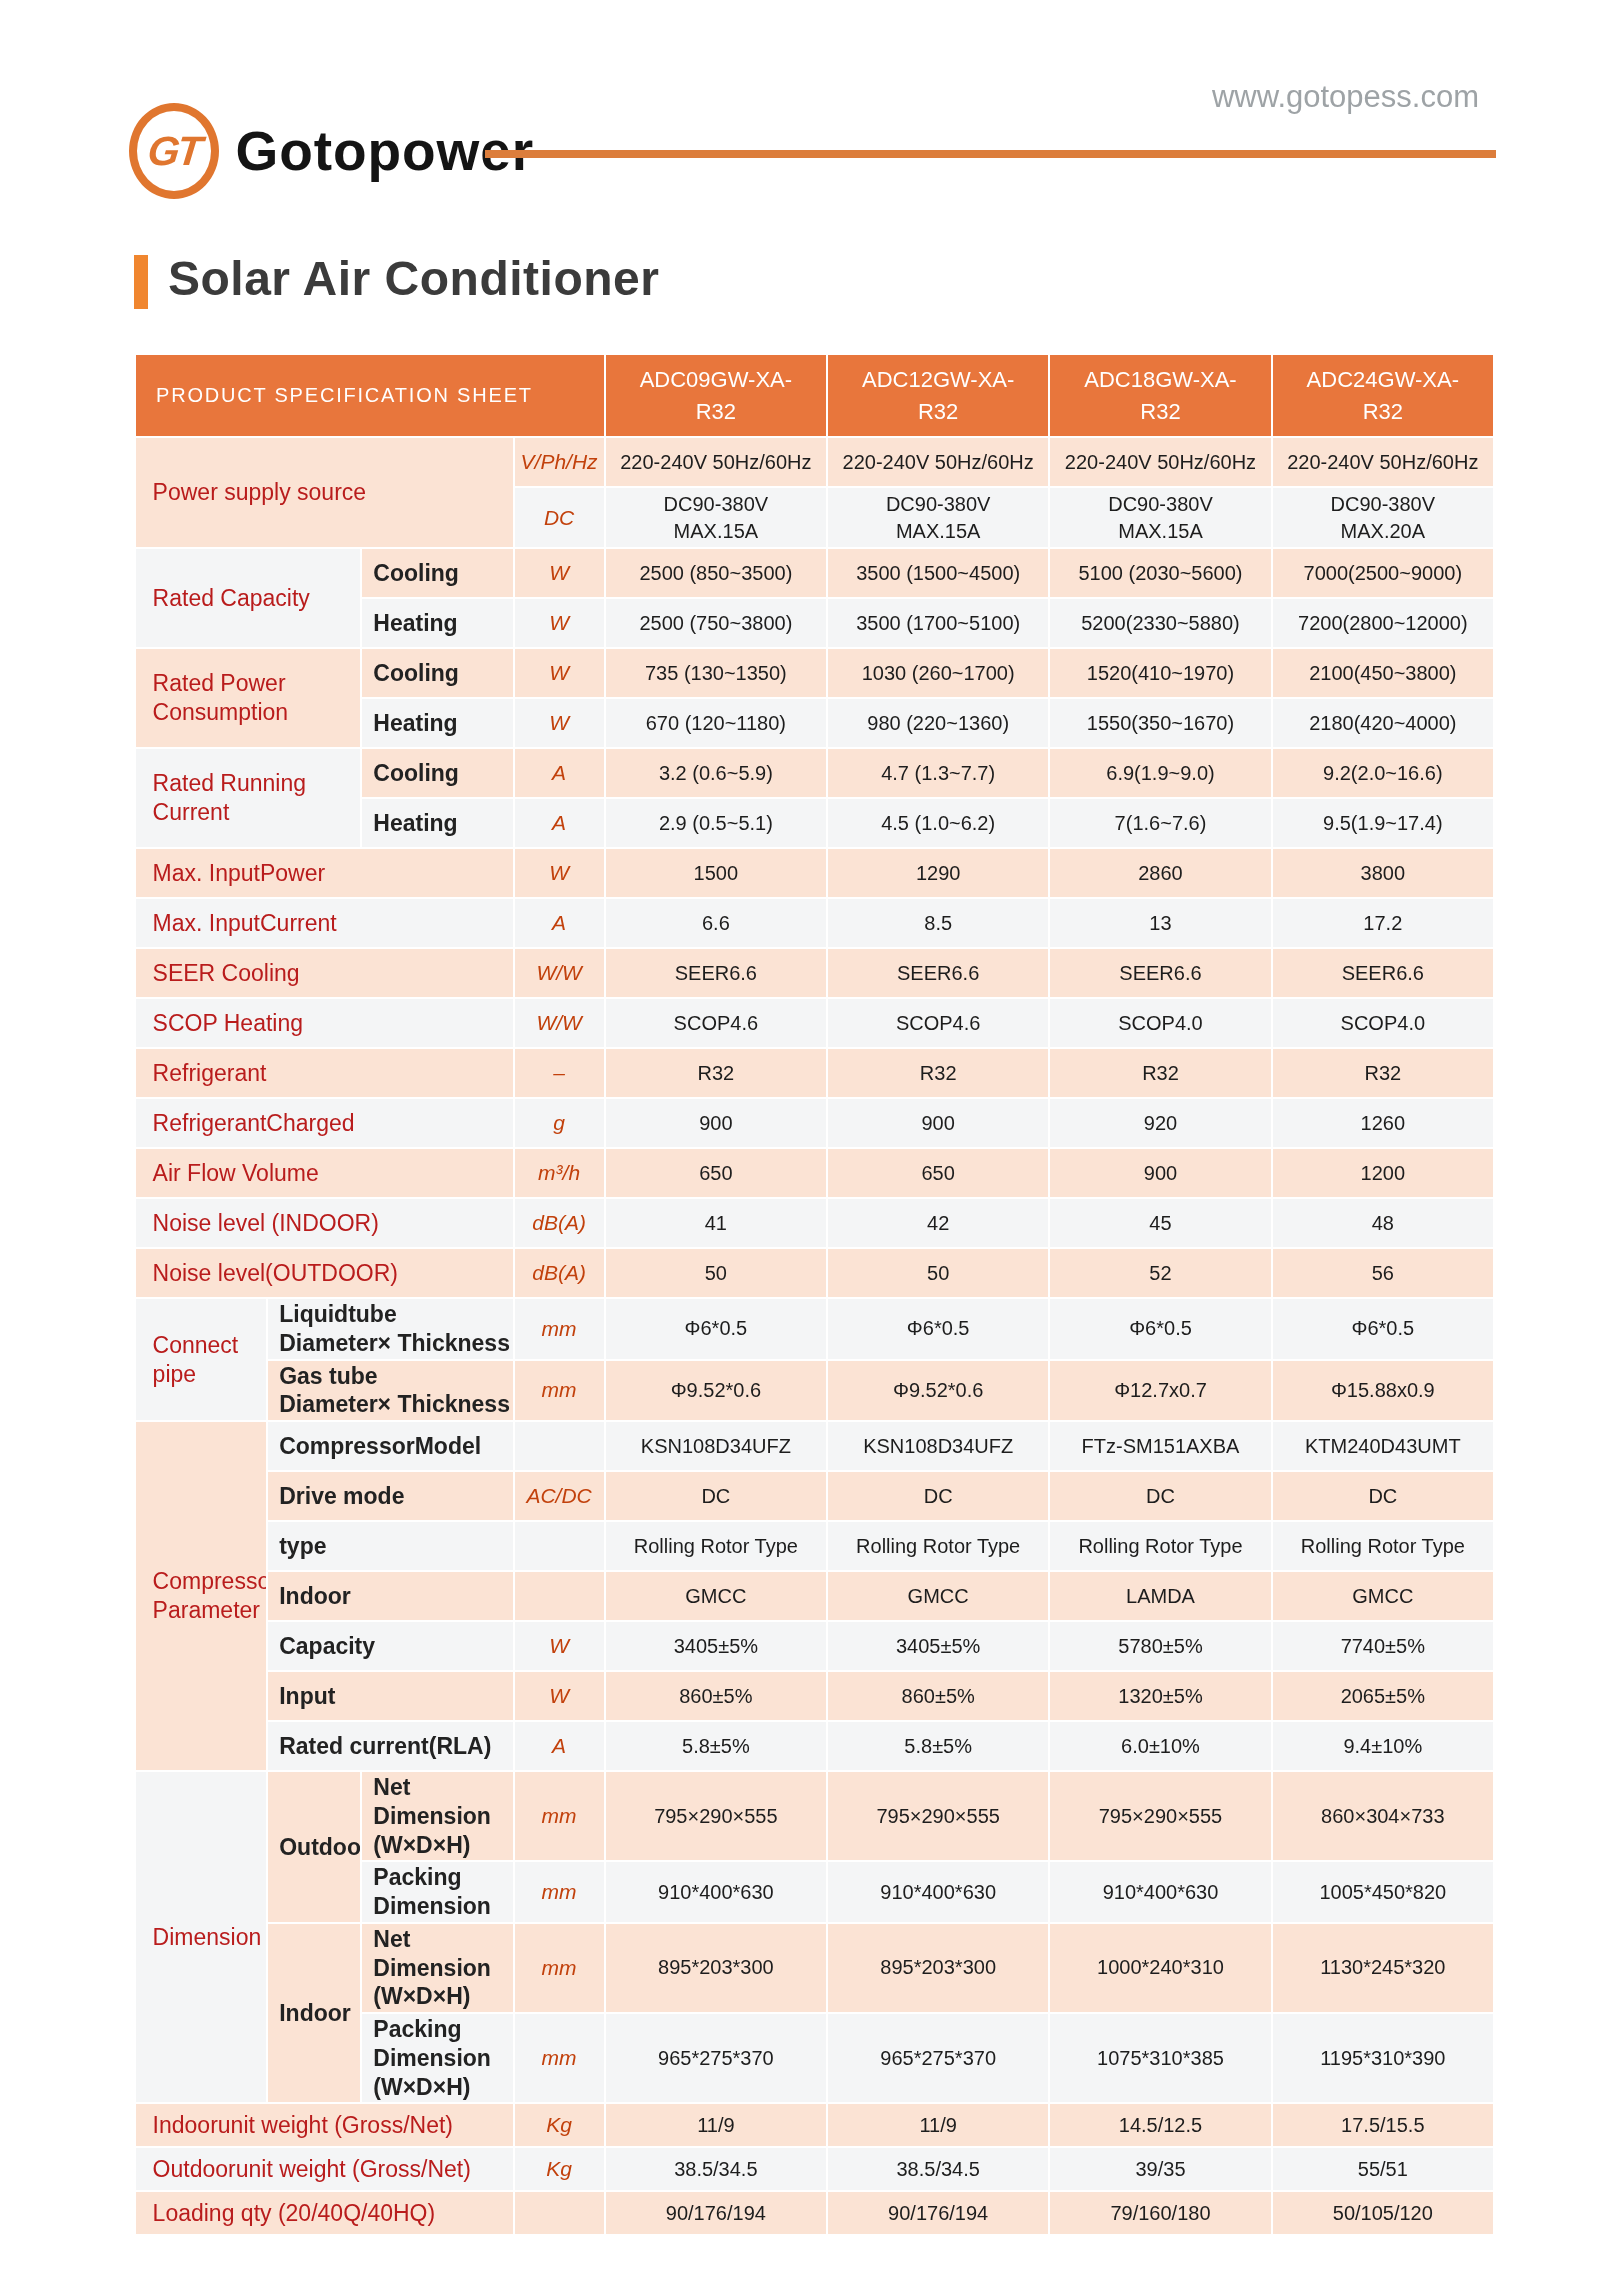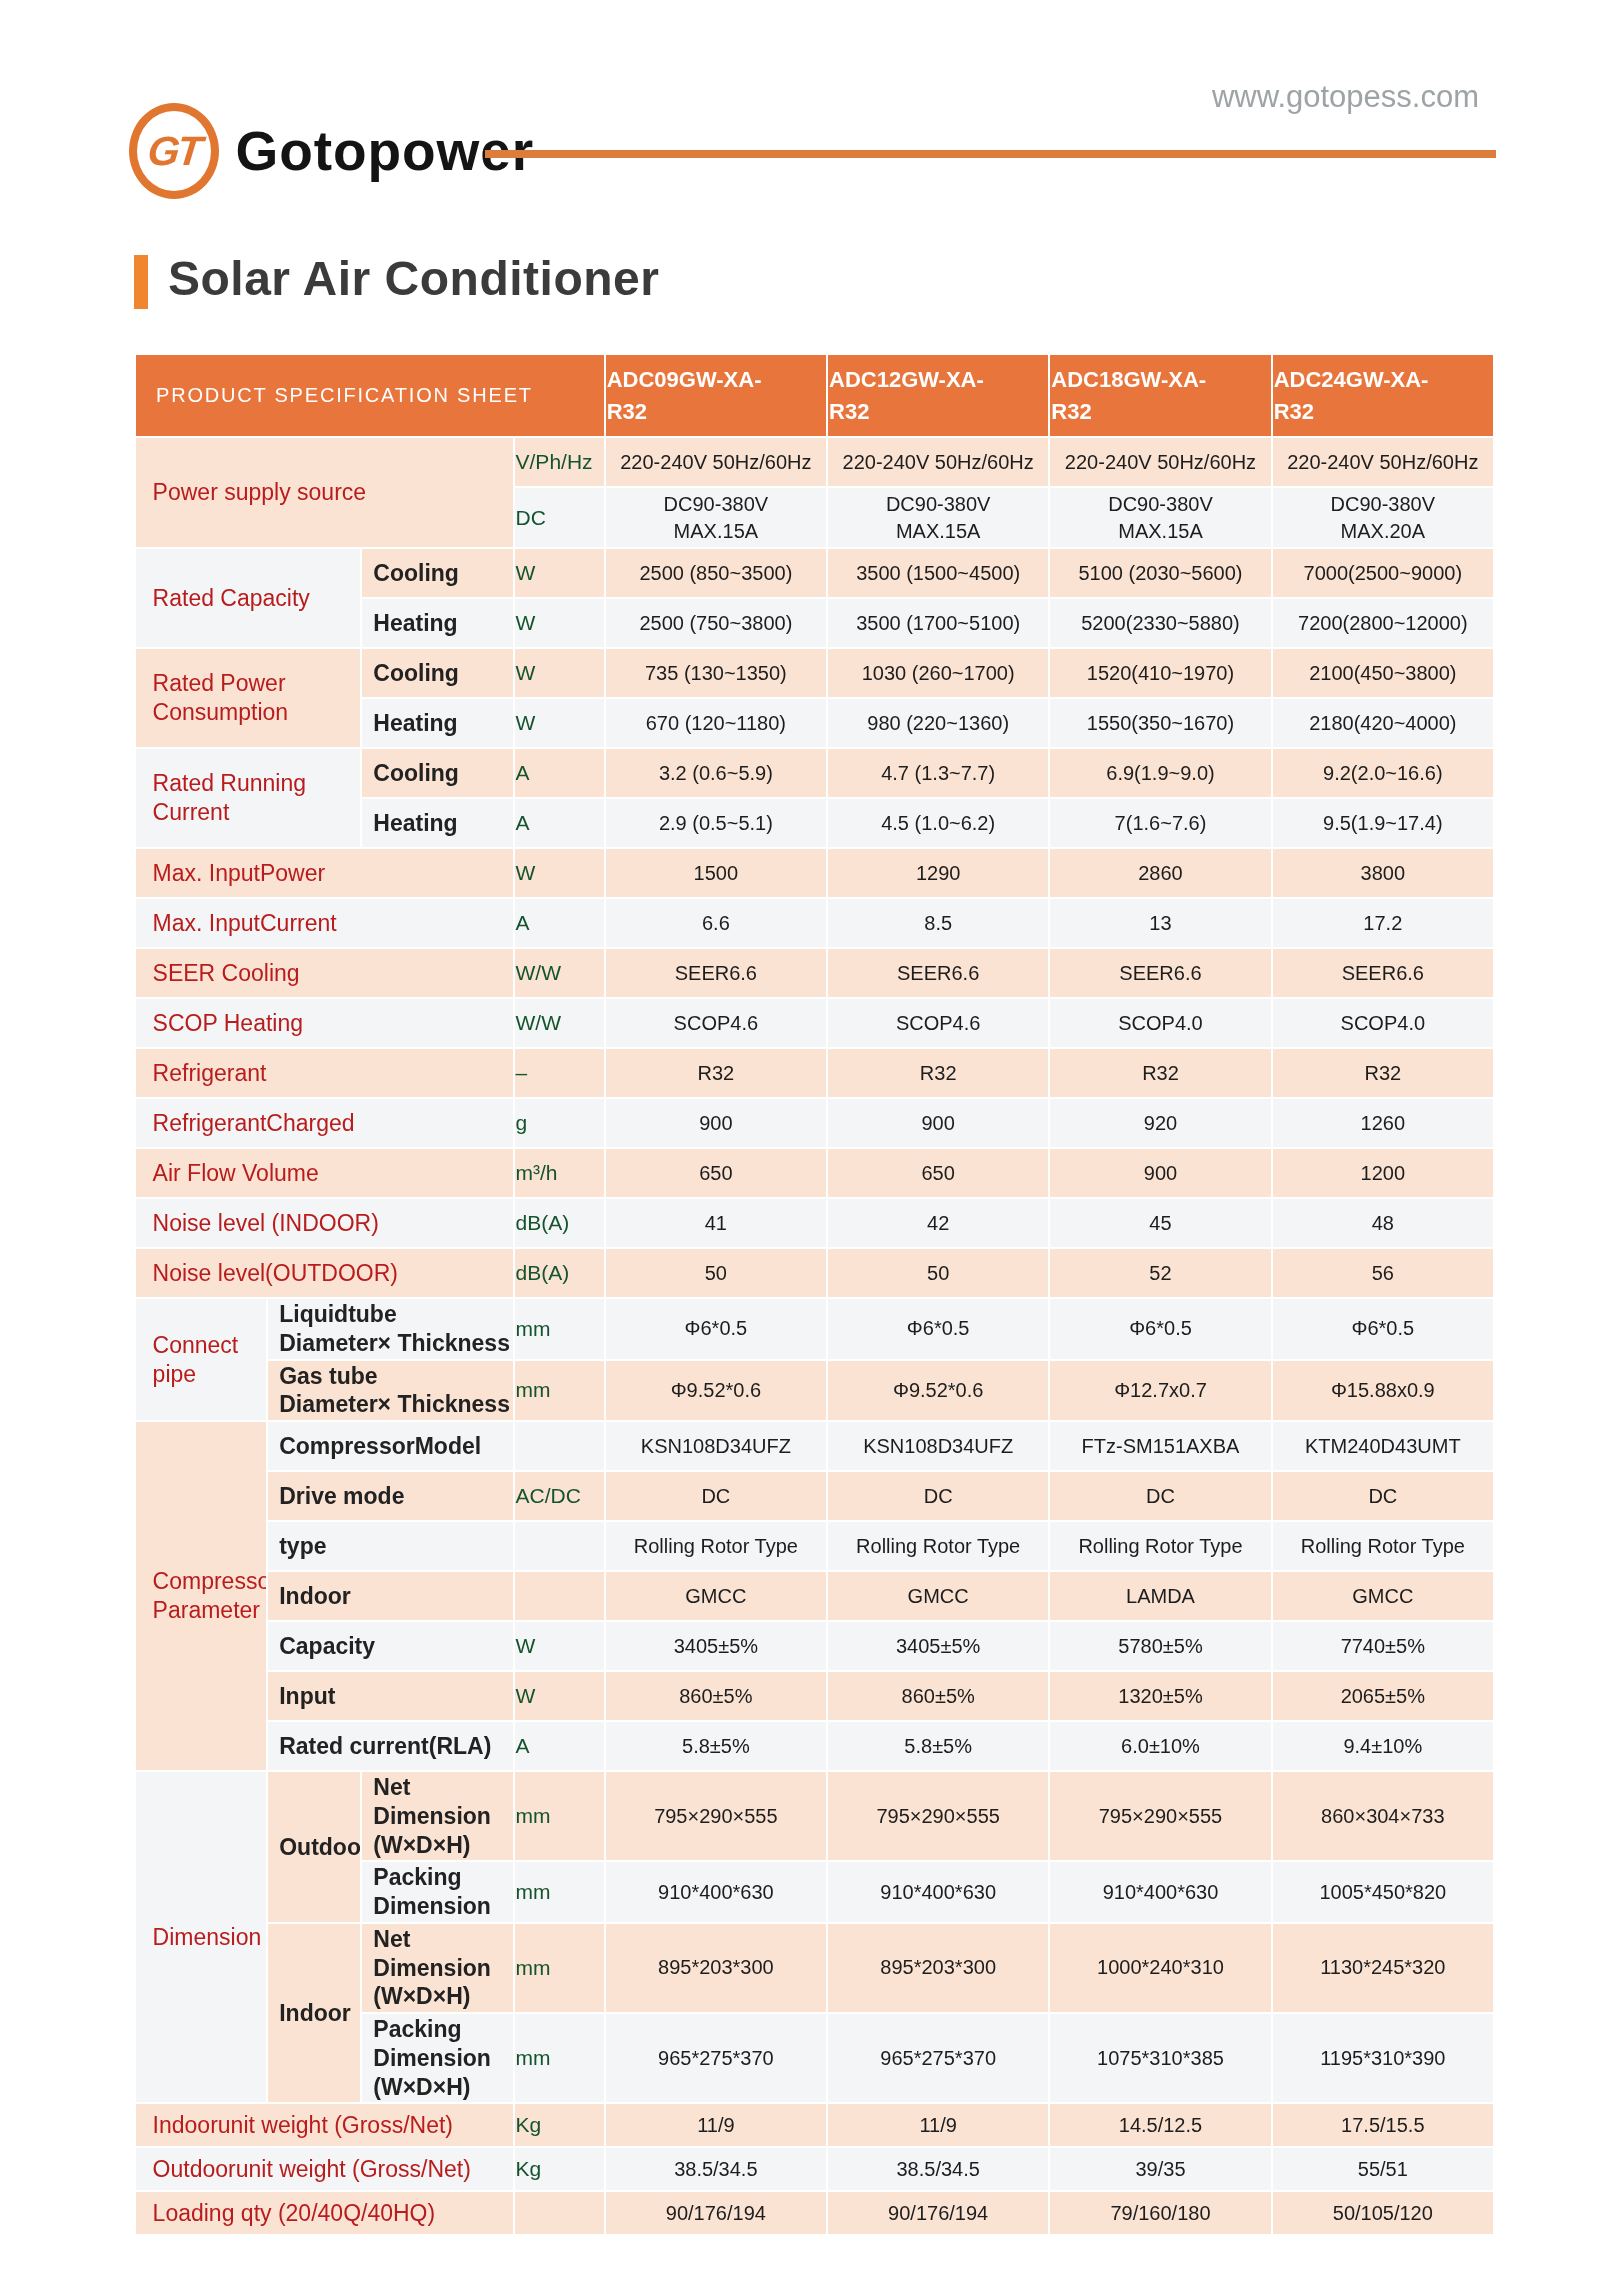--- a/index.html
+++ b/index.html
@@ -24,30 +24,30 @@
   
   table.spec{position:absolute;left:134px;top:353px;width:1361px;border-collapse:collapse;table-layout:fixed;}
   table.spec td, table.spec th{border:2.8px solid #ffffff;box-sizing:border-box;vertical-align:middle;overflow:hidden;}
 
   col.c-l1{width:132px;} col.c-l2{width:94px;} col.c-l3{width:152px;} col.c-u{width:91px;}
   col.c-d{width:222px;}
 
   thead tr{height:83px;}
   thead th{background:#E8763C;color:#fff;font-weight:400;}
   th.spec-title{text-align:left;padding-left:20px;letter-spacing:1.8px;font-size:20px;}
-  th.model{font-size:22px;white-space:pre-line;line-height:1.45;text-align:left;font-weight:bold;}
+  th.model{font-size:22px;white-space:pre-line;line-height:1.45;text-align:center;}
 
   tr.pink td{background:#FBE3D4;}
   tr.white td{background:#F4F5F6;}
   td.force-gray{background:#F4F5F6 !important;}
   td.force-pink{background:#FBE3D4 !important;}
 
   td.lbl{text-align:left;padding-left:16.6px;font-size:23px;color:#b91c1c;white-space:pre-line;line-height:1.25;}
   td.sub{text-align:left;padding-left:11px;font-size:23px;color:#222;white-space:pre-line;line-height:1.25;font-weight:bold;}
-  td.unit{text-align:left;font-size:21px;color:#14532d;}
+  td.unit{text-align:center;font-size:21px;color:#c2410c;font-style:italic;}
   td.val{text-align:center;font-size:20px;color:#1d1d1d;white-space:pre-line;line-height:1.35;}
 
   tr.rh-std{height:50px;}
   tr.rh-tall{height:61px;}
   tr.rh-2l{height:57px;}
   tr.rh-med{height:55px;}
   tr.rh-3l{height:81px;}
   tr.rh-short{height:44px;}
 </style>
 </head>

